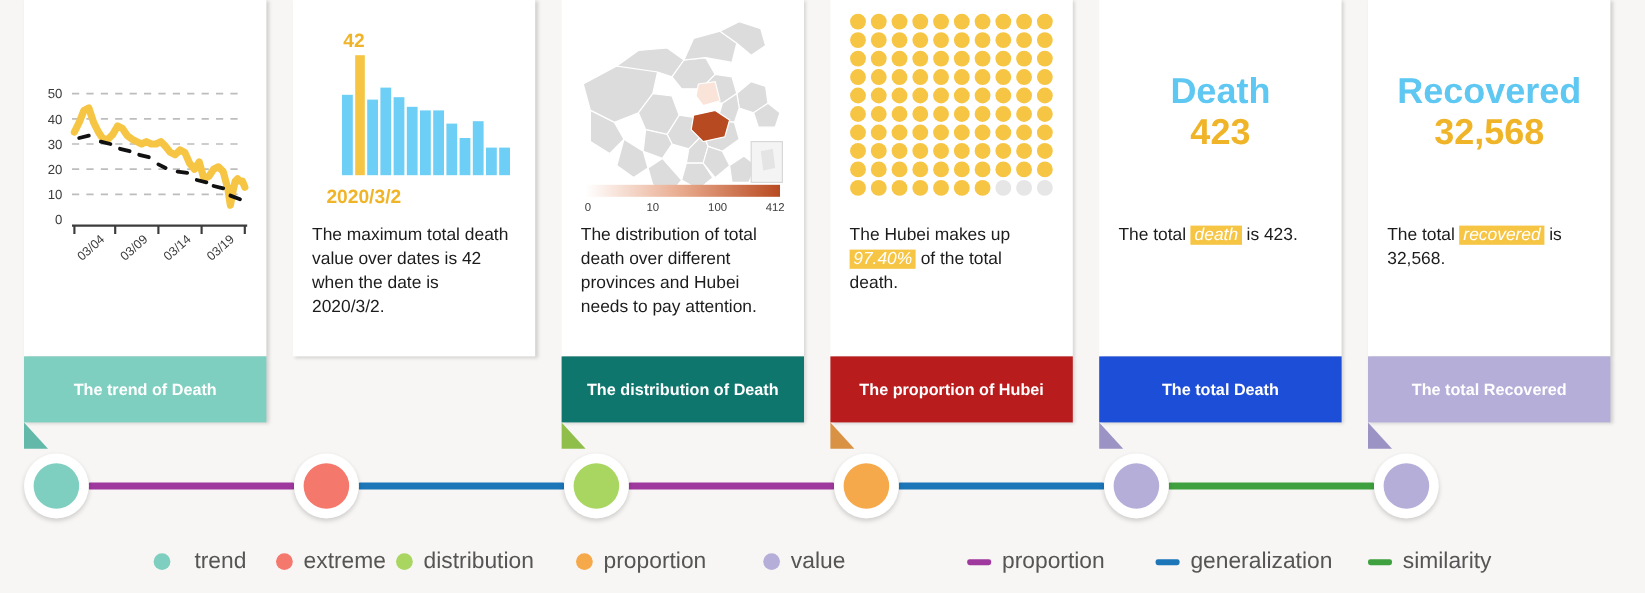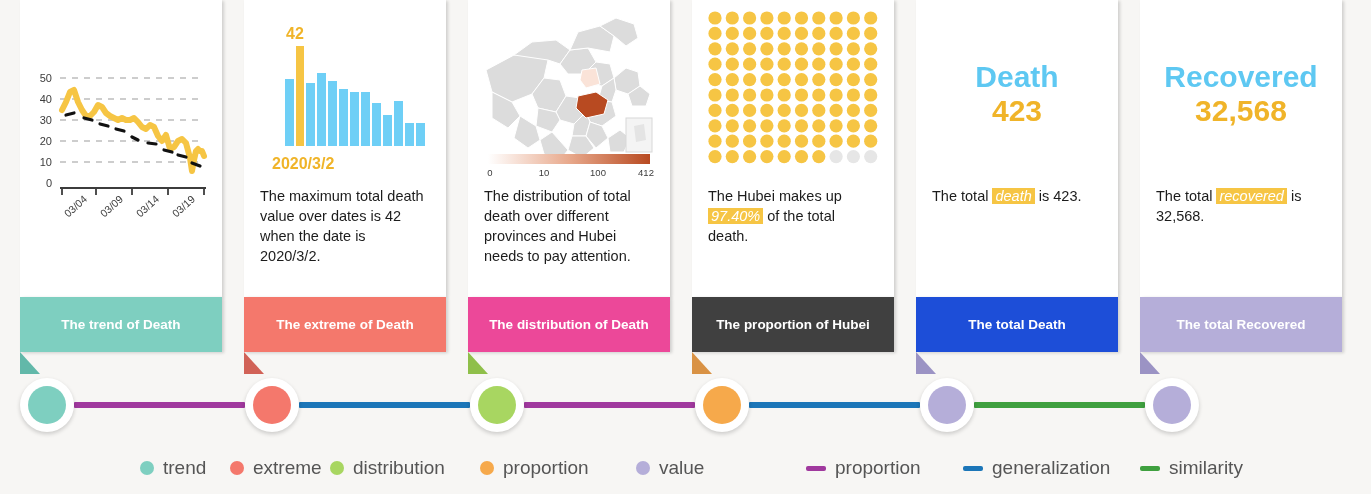--- a/index.html
+++ b/index.html
@@ -184,24 +184,20 @@
           </g>
           <g>
             <rect x="35" y="70" width="0" height="0" fill="#6ecff6"></rect>
           </g>
           <text class="annot" x="22" y="160" text-anchor="start">2020/3/2</text>
         </svg>
       </div>
       <div class="caption">
         <span>The maximum total death value over dates is 42 when the date is 2020/3/2.</span>
       </div>
-    </div>
-    <div class="bubble-wrap">
-      <div class="bubble" style="background:#f4786c">The extreme of Death</div>
-      <div class="tail" style="border-left-color:#d16257"></div>
     </div>
   </div>
 
   <div class="card">
     <div class="card-body">
       <div class="viz">
         <svg width="190" height="172" viewBox="0 0 190 172">
           <g stroke="#ffffff" stroke-width="1" fill="#dcdcdc">
             <path d="M12 62 L40 47 L62 44 L74 52 L70 70 L58 86 L38 94 L18 84 Z"></path>
             <path d="M40 47 L58 34 L82 32 L96 42 L86 56 L74 52 Z"></path>
@@ -244,21 +240,21 @@
           <text class="maplg" x="70" y="168" text-anchor="middle">10</text>
           <text class="maplg" x="124" y="168" text-anchor="middle">100</text>
           <text class="maplg" x="172" y="168" text-anchor="middle">412</text>
         </svg>
       </div>
       <div class="caption">
         <span>The distribution of total death over different provinces and Hubei needs to pay attention.</span>
       </div>
     </div>
     <div class="bubble-wrap">
-      <div class="bubble" style="background:#ec4899">The distribution of Death</div>
+      <div class="bubble" style="background:#0f766e">The distribution of Death</div>
       <div class="tail" style="border-left-color:#8fbf4a"></div>
     </div>
   </div>
 
   <div class="card">
     <div class="card-body">
       <div class="viz">
         <svg width="176" height="172" viewBox="0 0 176 172" id="dotmatrix">
             <circle cx="10" cy="10" r="6.6" fill="#f6c544"></circle>
             <circle cx="27.3" cy="10" r="6.6" fill="#f6c544"></circle>
@@ -360,21 +356,21 @@
             <circle cx="131.10000000000002" cy="148.6" r="6.6" fill="#e6e6e6"></circle>
             <circle cx="148.4" cy="148.6" r="6.6" fill="#e6e6e6"></circle>
             <circle cx="165.70000000000002" cy="148.6" r="6.6" fill="#e6e6e6"></circle>
           </svg>
       </div>
       <div class="caption">
         <span>The Hubei makes up </span><span class="hl">97.40%</span><span> of the total death.</span>
       </div>
     </div>
     <div class="bubble-wrap">
-      <div class="bubble" style="background:#404040">The proportion of Hubei</div>
+      <div class="bubble" style="background:#b91c1c">The proportion of Hubei</div>
       <div class="tail" style="border-left-color:#d99244"></div>
     </div>
   </div>
 
   <div class="card">
     <div class="card-body">
       <div class="viz" style="flex-direction:column;justify-content:center;">
         <div class="big-title">Death</div>
         <div class="big-num">423</div>
       </div>
@@ -426,21 +422,21 @@
     </div>
     <div class="node" style="left: 920px;">
       <div class="dot" style="background: rgb(181, 174, 217);"></div>
     </div>
     <div class="node" style="left: 1145px;">
       <div class="dot" style="background: rgb(181, 174, 217);"></div>
     </div>
   </div>
 
 <div id="legend">
-    <div class="lg" style="position: absolute; left: 140px;">
+    <div class="lg" style="position: absolute; left: 128px; gap: 11px;">
       <span class="sw" style="background: rgb(126, 207, 192);"></span>
       <span>trend</span>
     </div>
     <div class="lg" style="position: absolute; left: 230px;">
       <span class="sw" style="background: rgb(244, 120, 108);"></span>
       <span>extreme</span>
     </div>
     <div class="lg" style="position: absolute; left: 330px;">
       <span class="sw" style="background: rgb(168, 214, 97);"></span>
       <span>distribution</span>

